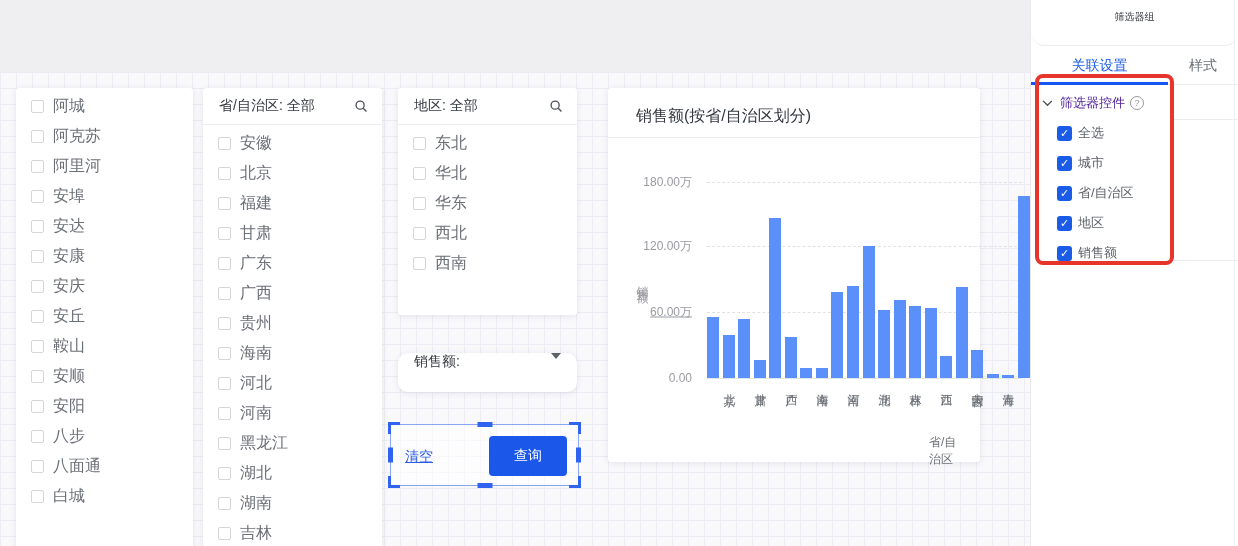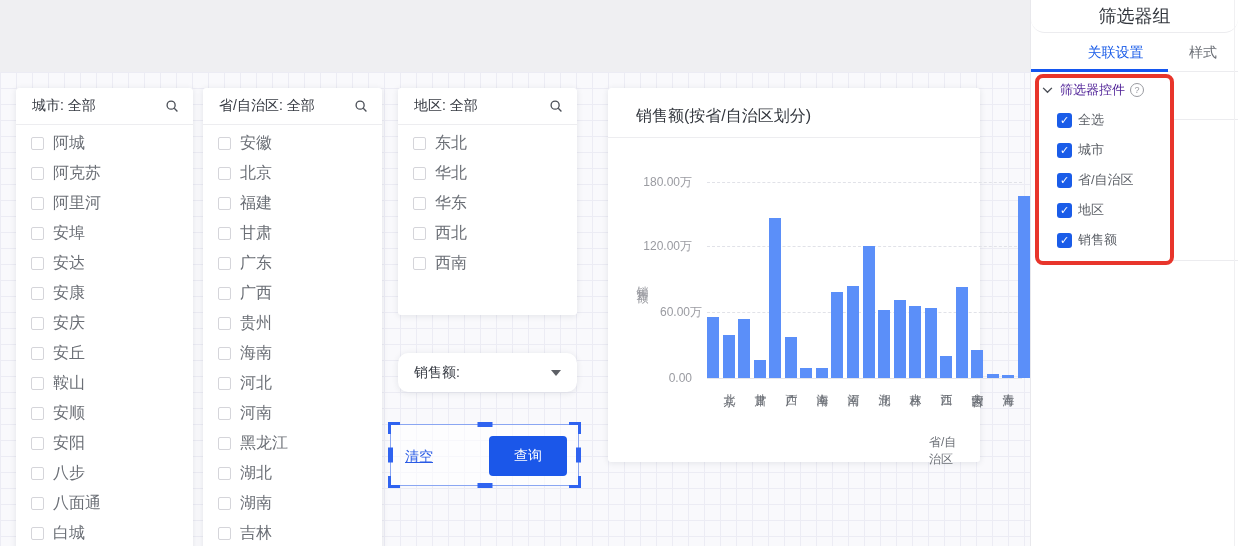--- a/index.html
+++ b/index.html
@@ -23,21 +23,21 @@
   .fitem { height:30px; display:flex; align-items:center; padding-left:15px; }
   .cb { width:13px; height:13px; border:1px solid #d5d5da; border-radius:2px; background:#fff; flex:0 0 auto; }
   .fitem span.lbl { font-size:16px; color:#6b6f76; margin-left:9px; }
 
   #panel-city    { left:16px;  top:88px; width:177px; height:470px; }
   #panel-prov    { left:203px; top:88px; width:179px; height:470px; }
   #panel-region  { left:398px; top:88px; width:179px; height:227px; }
 
   
   #measure-dd { left:398px; top:353px; width:179px; height:39px; border-radius:10px;
-    display:flex; align-items:center; justify-content:space-between; padding:0 16px; }
+    display:flex; justify-content:space-between; padding:0 16px; }
   #measure-dd .dd-label { font-size:14px; color:#363a42; }
   .caret { width:0; height:0; border-left:5px solid transparent; border-right:5px solid transparent;
     border-top:6px solid #5d6066; }
 
   
   #btn-group { position:absolute; left:390px; top:424px; width:189px; height:62px;
     border:1px solid #8aa6f2; background:rgba(255,255,255,.6); }
   .hdl { position:absolute; background:#2f63f0; z-index:3; }
   .h-c { width:12px; height:12px; background:transparent; border:3px solid #2f63f0; }
   .h-tl { top:-3px; left:-3px; border-right:none; border-bottom:none; }
@@ -65,25 +65,25 @@
   .bar { position:absolute; width:12px; background:#5b8ff9; }
   .xlabel { position:absolute; top:296px; writing-mode:vertical-rl; font-size:12px; color:#6b6f76;
     letter-spacing:1px; transform:translateX(-50%); }
   .ylab { position:absolute; left:34px; top:192px; transform:translate(-50%,-50%); writing-mode:vertical-rl;
     font-size:12px; color:#9a9ba1; letter-spacing:2px; }
   .xlab-title { position:absolute; left:338px; top:346px; transform:translateX(-50%); font-size:12px; color:#6b6f76; }
 
   
   #rpanel { position:absolute; left:1030px; top:0; width:208px; height:546px; background:#fff;
     border-left:1px solid #e8e8ec; }
-  #rpanel .rtitle { height:33px; line-height:33px; text-align:center; font-size:18px; color:#33373e;
+  #rpanel .rtitle { height:46px; line-height:33px; text-align:center; font-size:10px; color:#33373e;
     border-bottom:1px solid #ececef;border-radius:14px; }
   .tabs { position:relative; height:39px; border-bottom:1px solid #ececef; }
   .tab { position:absolute; top:0; height:39px; line-height:39px; text-align:center; font-size:14px; cursor:pointer; }
-  .tab-assoc { left:16px; width:137px; color:#1a5ce8; }
+  .tab-assoc { left:0; width:137px; color:#1a5ce8; }
   .tab-style { left:137px; width:70px; color:#6b6f76; }
   .tab-underline { position:absolute; left:0; top:36px; width:137px; height:3px; background:#1456f0; }
   .sec-row { display:flex; align-items:center; height:30px; margin-top:3px; padding-left:11px; }
   .sec-label { font-size:13px; color:#4c1d95; margin-left:7px; }
   .help { width:14px; height:14px; border:1px solid #9a9ba1; border-radius:50%; color:#9a9ba1;
     font-size:9px; line-height:12px; text-align:center; margin-left:5px; }
   .rcheck-row { display:flex; align-items:center; height:30px; padding-left:26px; }
   .rcb { width:15px; height:15px; background:#1a5ce8; border-radius:3px; color:#fff; font-size:11px;
     line-height:15px; text-align:center; flex:0 0 auto; }
   .rcheck-row span.lbl { font-size:13px; color:#5b5f66; margin-left:6px; }
@@ -96,27 +96,20 @@
 </style>
 </head>
 <body>
 
 <div id="stage">
 
   <div class="topbar"></div>
   <div class="canvas-grid"></div>
 
   <div class="panel" id="panel-city">
-    <div class="panel-header">
-      <span class="panel-title">城市: 全部</span>
-      <svg width="14" height="14" viewBox="0 0 16 16">
-        <circle cx="7" cy="7" r="4.6" fill="none" stroke="#4b4f57" stroke-width="1.5"></circle>
-        <line x1="10.6" y1="10.6" x2="14.2" y2="14.2" stroke="#4b4f57" stroke-width="1.5"></line>
-      </svg>
-    </div>
     <div class="flist">
         <div class="fitem">
           <span class="cb"></span>
           <span class="lbl">阿城</span>
         </div>
         <div class="fitem">
           <span class="cb"></span>
           <span class="lbl">阿克苏</span>
         </div>
         <div class="fitem">
@@ -293,21 +286,21 @@
     <div class="chart-divider"></div>
     <div class="ylab">销售额</div>
     <div id="plot"></div>
     <div class="xlab-title">省/自治区</div>
   <div class="gridline" style="top: 94px;"></div>
       <div class="gridline" style="top: 158px;"></div>
       <div class="gridline" style="top: 224px;"></div>
       <div class="baseline" style="top: 290px;"></div>
       <div class="ytick" style="top: 94px; left: 0px; right: auto; width: 92px;">180.00万</div>
       <div class="ytick" style="top: 158px; left: 0px; right: auto; width: 92px;">120.00万</div>
-      <div class="ytick" style="top: 224px; left: 10px; right: auto; width: 92px;">60.00万</div>
+      <div class="ytick" style="top: 224px; left: 0px; right: auto; width: 92px; text-decoration: underline;">60.00万</div>
       <div class="ytick" style="top: 290px; left: 0px; right: auto; width: 92px;">0.00</div>
       <div class="bar" style="left: 99px; width: 12px; top: 229px; height: 61px; background: rgb(91, 143, 249);"></div>
       <div class="bar" style="left: 115px; width: 12px; top: 247px; height: 43px; background: rgb(91, 143, 249);"></div>
       <div class="bar" style="left: 130px; width: 12px; top: 231px; height: 59px; background: rgb(91, 143, 249);"></div>
       <div class="bar" style="left: 146px; width: 12px; top: 272px; height: 18px; background: rgb(91, 143, 249);"></div>
       <div class="bar" style="left: 161px; width: 12px; top: 130px; height: 160px; background: rgb(91, 143, 249);"></div>
       <div class="bar" style="left: 177px; width: 12px; top: 249px; height: 41px; background: rgb(91, 143, 249);"></div>
       <div class="bar" style="left: 192px; width: 12px; top: 280px; height: 10px; background: rgb(91, 143, 249);"></div>
       <div class="bar" style="left: 208px; width: 12px; top: 280px; height: 10px; background: rgb(91, 143, 249);"></div>
       <div class="bar" style="left: 223px; width: 12px; top: 204px; height: 86px; background: rgb(91, 143, 249);"></div>

